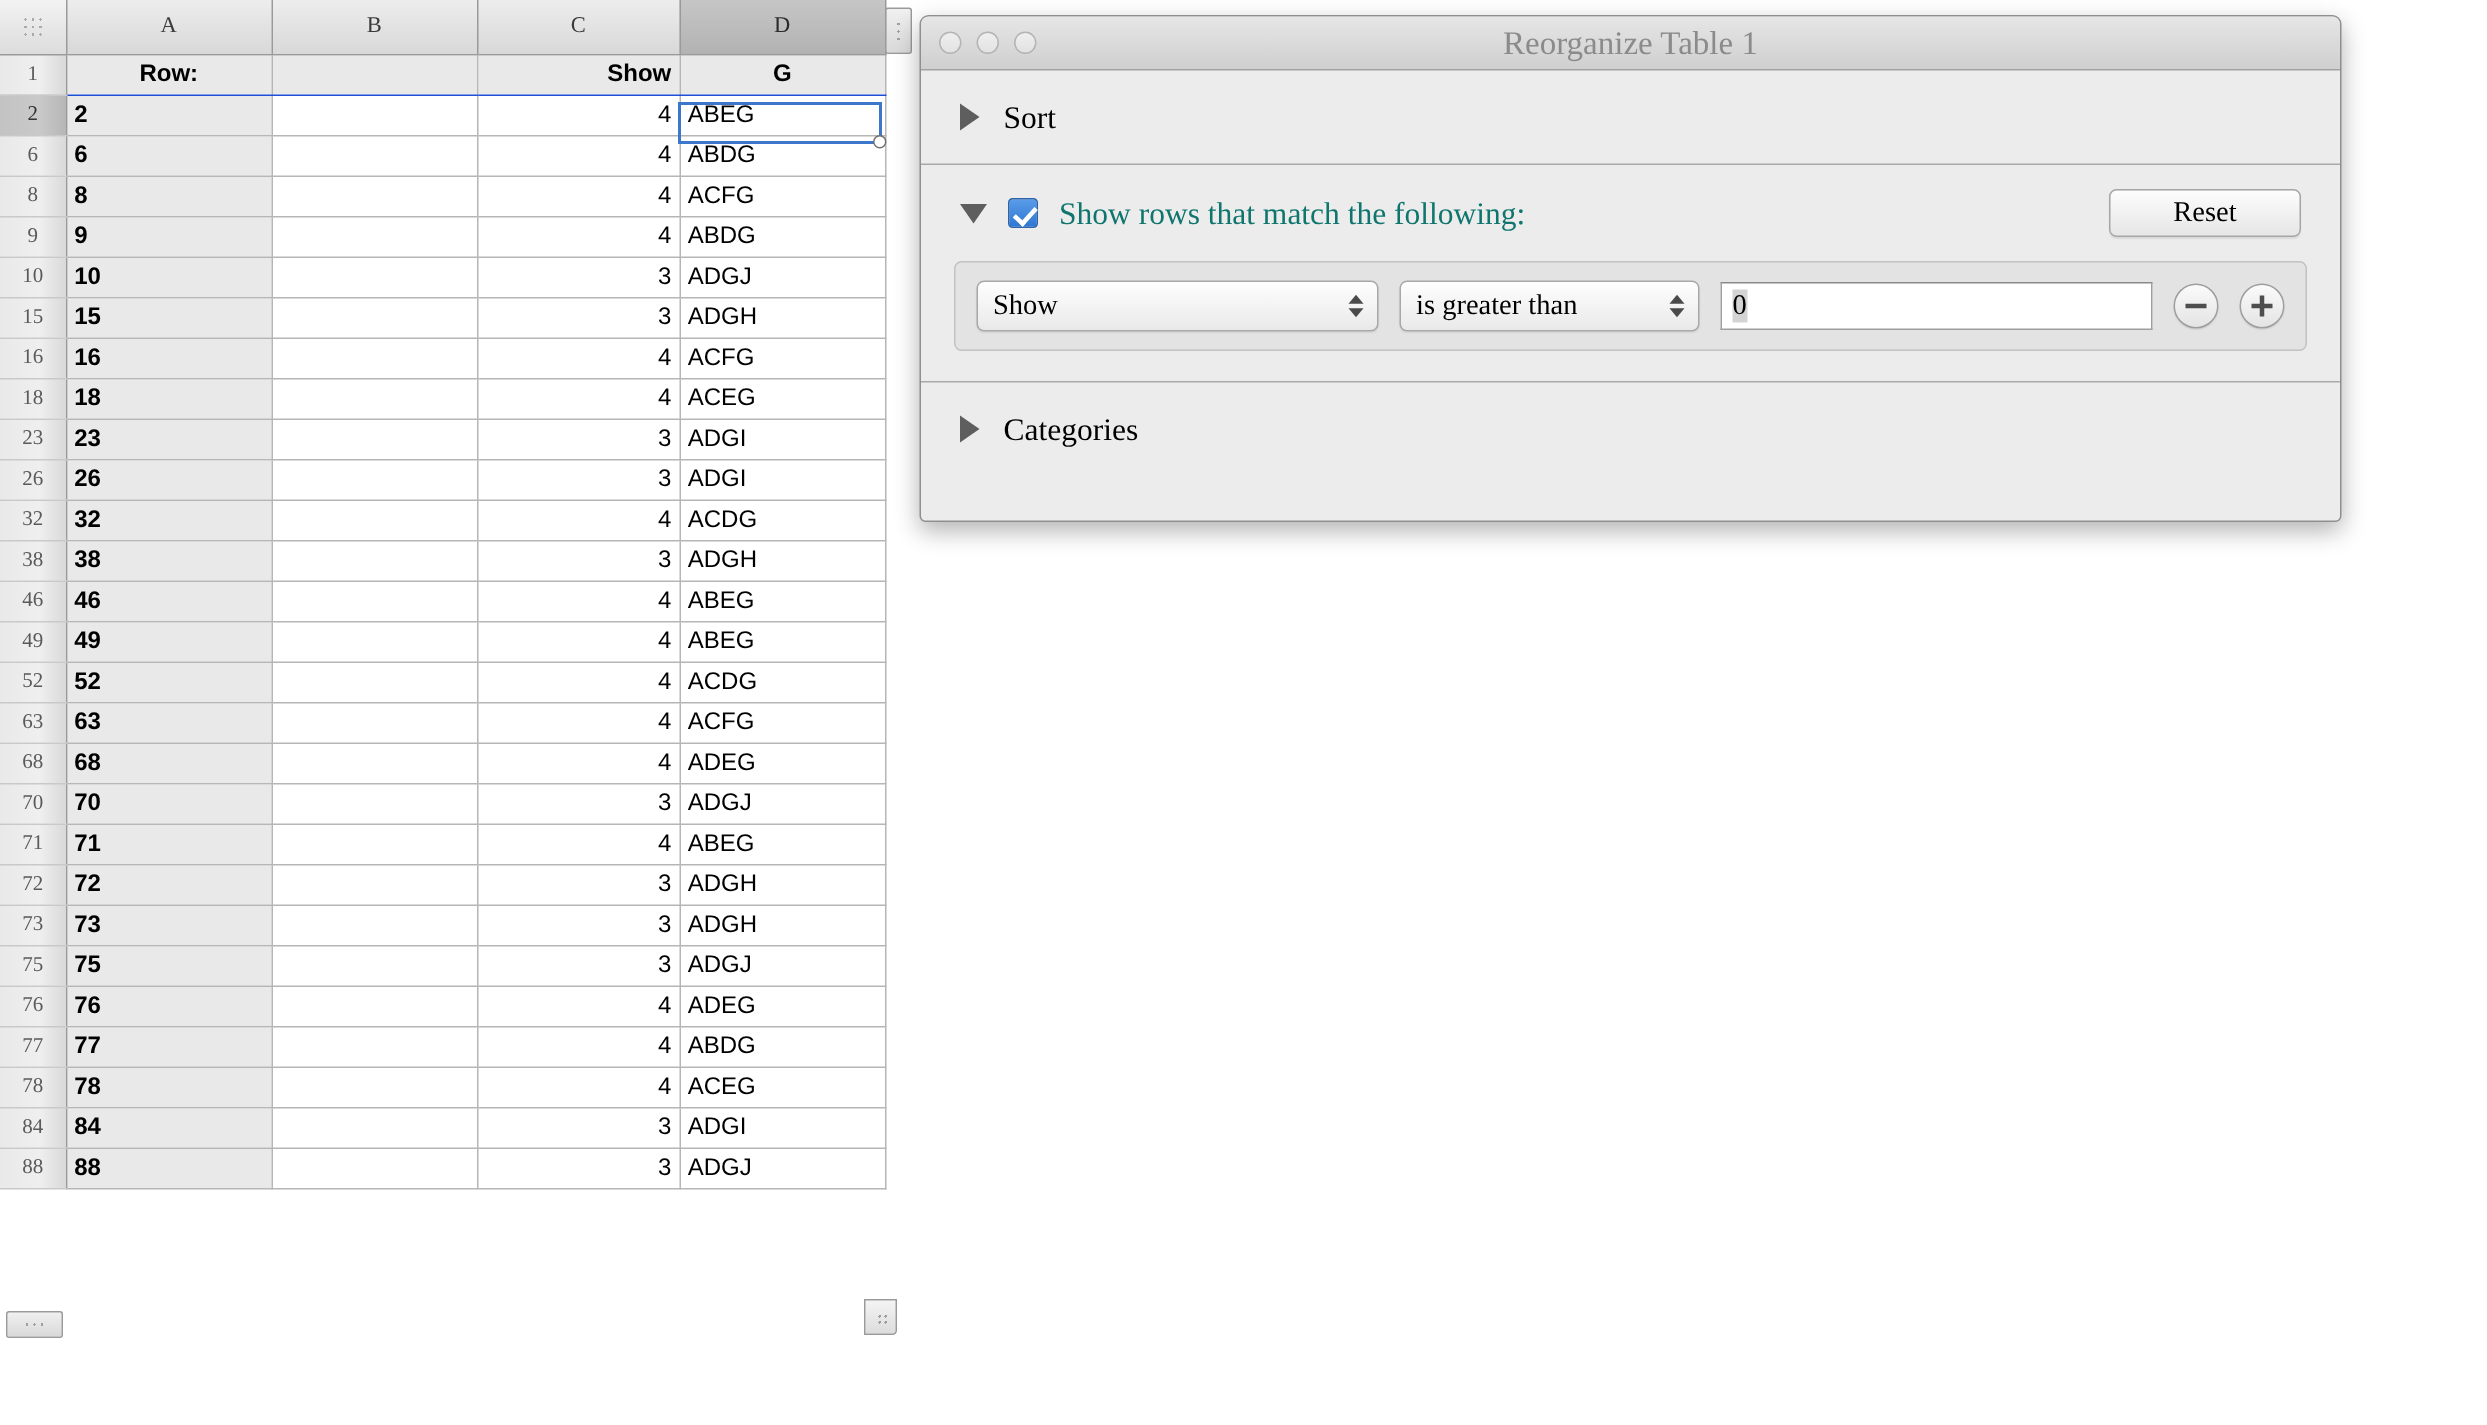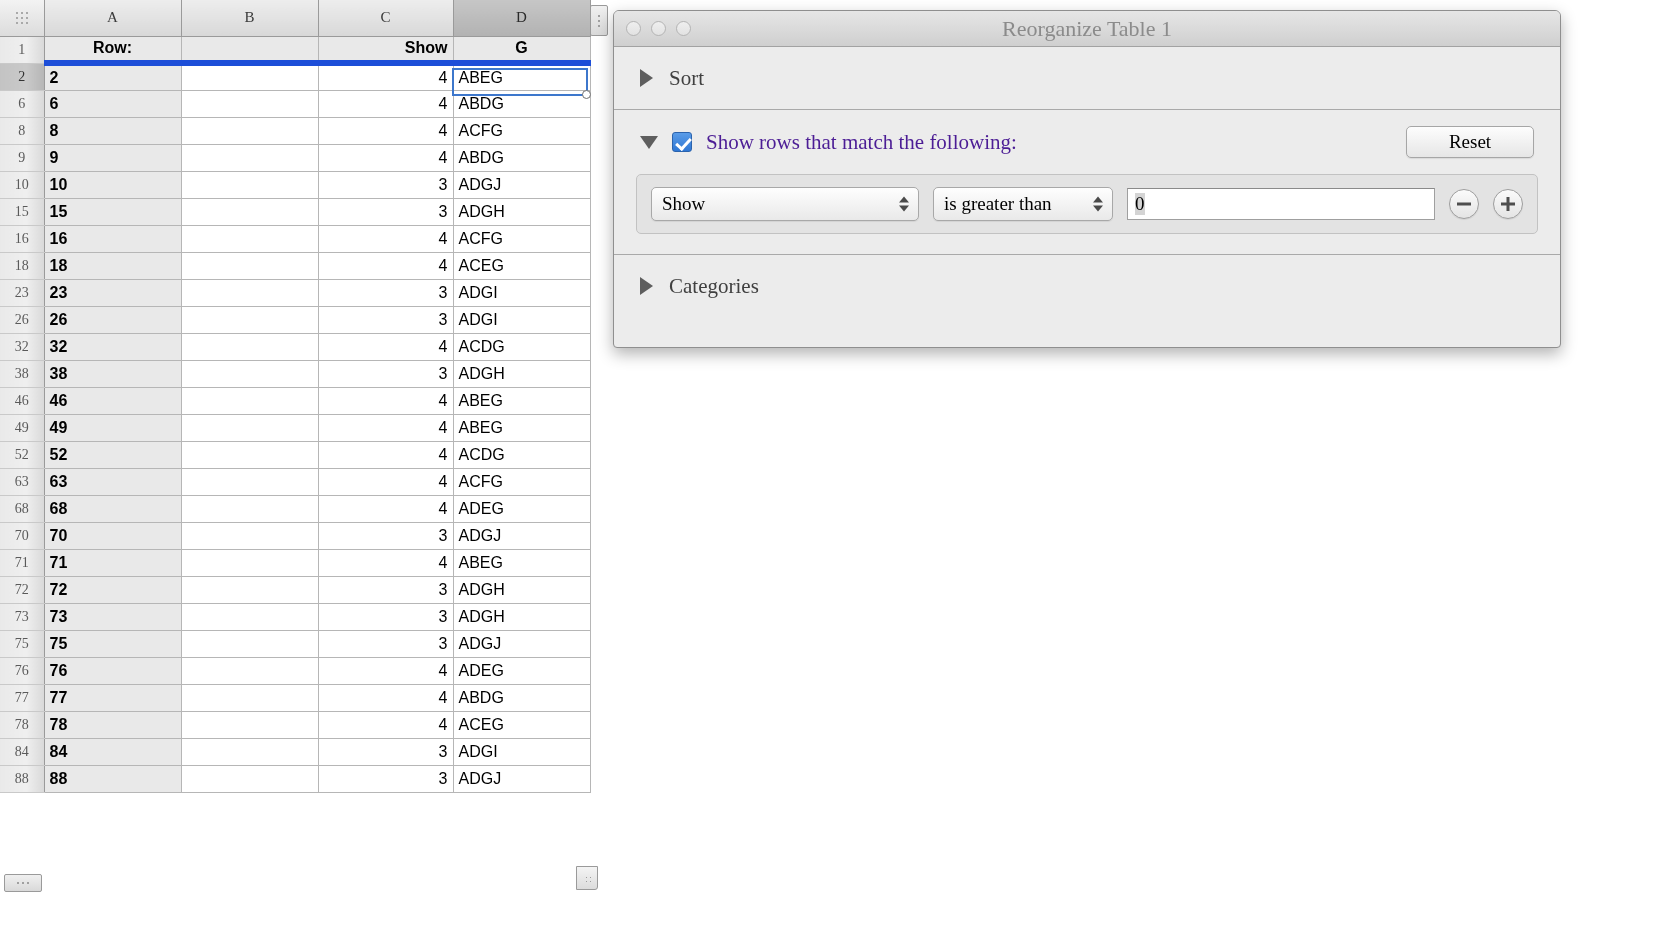--- a/index.html
+++ b/index.html
@@ -85,21 +85,21 @@
     font-size: 16px;
     color: #000;
     background: #ffffff;
     padding: 0 5px;
     white-space: nowrap;
     overflow: hidden;
   }
   td.cell.hdrrow {
     background: #e9e9e9;
     font-weight: bold;
-    border-bottom: 6px solid #1d4ed8;
+    border-bottom: 1px solid #1d4ed8;
   }
   td.cell.shaded { background: #e9e9e9; }
   .cA { width: 137px; text-align: left; font-weight: bold; }
   .cB { width: 137px; }
   .cC { width: 135px; text-align: right; }
   .cD { width: 137px; text-align: left; }
   .hdrrow.cA { text-align: center; }
   .hdrrow.cC { text-align: right; }
   .hdrrow.cD { text-align: center; }
 
@@ -207,21 +207,21 @@
     border-bottom: 9px solid transparent;
     border-left: 13px solid #5e5e5e;
   }
   .tri.open {
     border-left: 9px solid transparent;
     border-right: 9px solid transparent;
     border-top: 13px solid #5e5e5e;
     border-bottom: 0;
   }
   .sec-label {
-    font-size: 21px; color: #404040;
+    font-size: 21px; color: #000000;
     font-family: "Liberation Serif", serif;
   }
 
   
   #filter-section { padding-bottom: 6px; }
   .filter-head {
     display: flex; align-items: center;
     height: 64px; padding: 0 26px; gap: 14px;
   }
   .chk {
@@ -234,21 +234,21 @@
   }
   .chk::after {
     content: "";
     position: absolute; left: 6px; top: 2px;
     width: 6px; height: 12px;
     border: solid #ffffff;
     border-width: 0 3px 3px 0;
     transform: rotate(42deg);
   }
   .filter-title {
-    font-size: 21px; color: #4c1d95;
+    font-size: 21px; color: #0f766e;
     font-family: "Liberation Serif", serif;
   }
   .btn-reset {
     margin-left: auto;
     min-width: 128px; height: 32px;
     background: linear-gradient(to bottom,#fdfdfd,#e6e6e6);
     border: 1px solid #a6a6a6;
     border-radius: 5px;
     font-size: 19px; color: #000;
     font-family: "Liberation Serif", serif;
@@ -288,21 +288,21 @@
     border-left: 5px solid transparent;
     border-right: 5px solid transparent;
     border-bottom: 6px solid #4a4a4a;
   }
   .arrows .dn {
     border-left: 5px solid transparent;
     border-right: 5px solid transparent;
     border-top: 6px solid #4a4a4a;
   }
   #popup-field { width: 268px; }
-  #popup-cond { width: 180px; }
+  #popup-cond { width: 200px; }
 
   .valfield {
     flex: 1; height: 32px;
     background: #ffffff;
     border: 1px solid #9f9f9f;
     border-top-color: #8a8a8a;
     display: flex; align-items: center;
     padding: 0 7px;
     font-size: 19px; color: #000;
     font-family: "Liberation Serif", serif;

